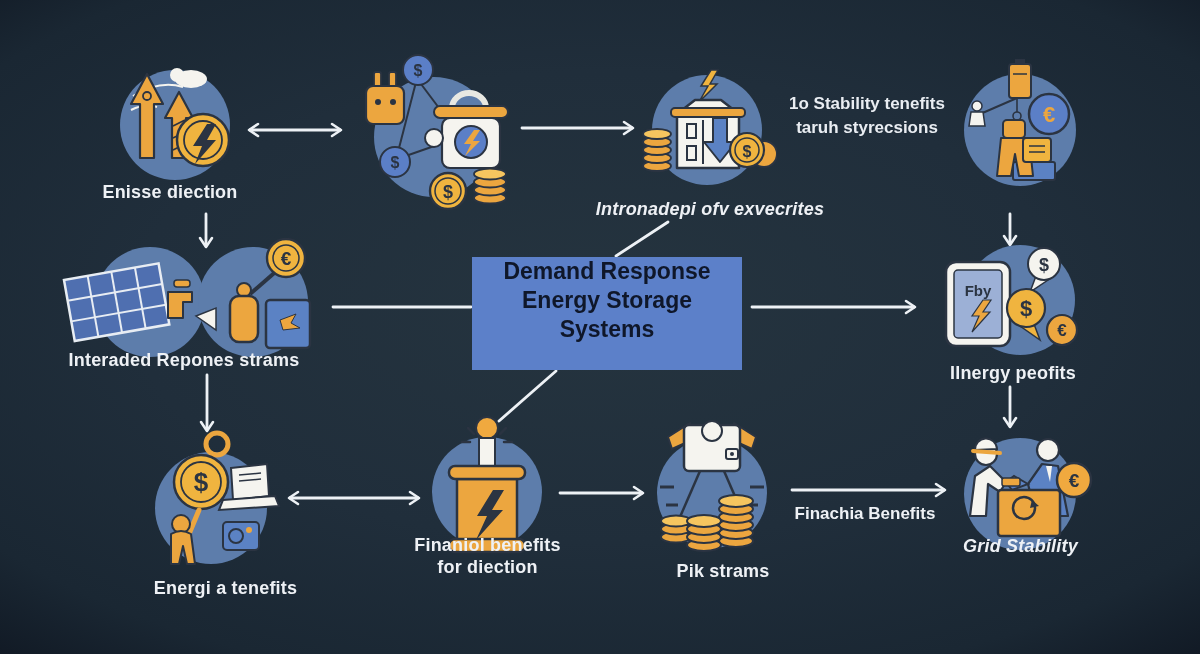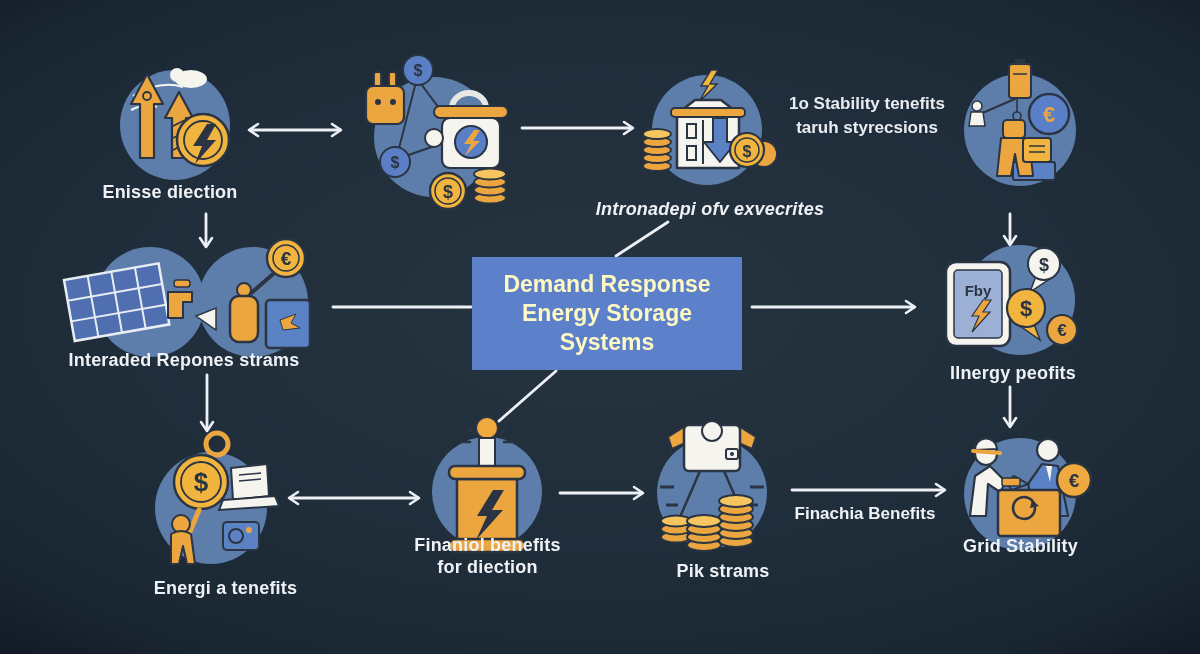--- a/index.html
+++ b/index.html
@@ -4,22 +4,22 @@
 <style>
   html,body{margin:0;padding:0;background:#121b24;}
   .stage{position:relative;width:1200px;height:654px;overflow:hidden;
     font-family:"Liberation Sans",sans-serif;
     background:radial-gradient(ellipse 78% 72% at 50% 47%, #25343f 0%, #202e3b 50%, #1a2733 82%, #101823 100%);}
   .arrows{position:absolute;left:0;top:0;width:1200px;height:654px;}
   .conn{stroke:#edf1f5;stroke-width:2.8;stroke-linecap:round;fill:none;}
   .node{position:absolute;}
   .label{position:absolute;color:#eef1f5;font-size:18px;font-weight:600;text-align:center;letter-spacing:.2px;}
   .center-box{position:absolute;left:472px;top:257px;width:270px;height:113px;background:#5c80c9;
-    display:flex;flex-direction:column;align-items:center;justify-content:center;
-    color:#fef9c3;font-weight:700;font-size:23px;line-height:29px;text-align:center;}
+    display:flex;flex-direction:column;align-items:center;
+    color:#0f172a;font-weight:700;font-size:23px;line-height:29px;text-align:center;}
   .side-note{position:absolute;left:772px;top:92px;width:190px;color:#e9edf2;font-size:17px;
     font-weight:600;line-height:24px;text-align:center;}
   .arrow-label{position:absolute;left:765px;top:504px;width:200px;color:#eef1f5;font-size:17px;
     font-weight:600;text-align:center;}
   .coin-txt{font-family:"Liberation Sans",sans-serif;font-weight:700;fill:#2b3442;text-anchor:middle;}
   .coin-txt-o{font-family:"Liberation Sans",sans-serif;font-weight:700;fill:#eca63f;text-anchor:middle;}
 </style>
 </head>
 <body>
 
@@ -287,15 +287,15 @@
       <line x1="31" y1="27" x2="58" y2="29" stroke="#eca63f" stroke-width="4" stroke-linecap="round"></line>
       <polygon points="28,92 33,52 48,42 64,58 58,68 46,60 44,92" fill="#f5f4ef" stroke="#2b3442" stroke-width="2.2" stroke-linejoin="round"></polygon>
       <rect x="60" y="54" width="18" height="8" rx="2" fill="#eca63f" stroke="#2b3442" stroke-width="1.5"></rect>
       <rect x="56" y="66" width="62" height="46" rx="3" fill="#eca63f" stroke="#2b3442" stroke-width="2.5"></rect>
       <circle cx="82" cy="84" r="11" fill="none" stroke="#2b3442" stroke-width="2.5"></circle>
       <polygon points="90,76 97,82 88,84" fill="#2b3442"></polygon>
       <circle cx="132" cy="56" r="17" fill="#f0a93f" stroke="#2b3442" stroke-width="2.5"></circle>
       <text x="132" y="63" font-size="19" class="coin-txt">€</text>
     </svg>
   </div>
-  <div class="label" style="left:918px;top:536px;width:205px;">Grid Stability</div>
+  <div class="label" style="left:918px;top:536px;width:205px;font-style:italic;">Grid Stability</div>
 
 </div>
 
 </body></html>

